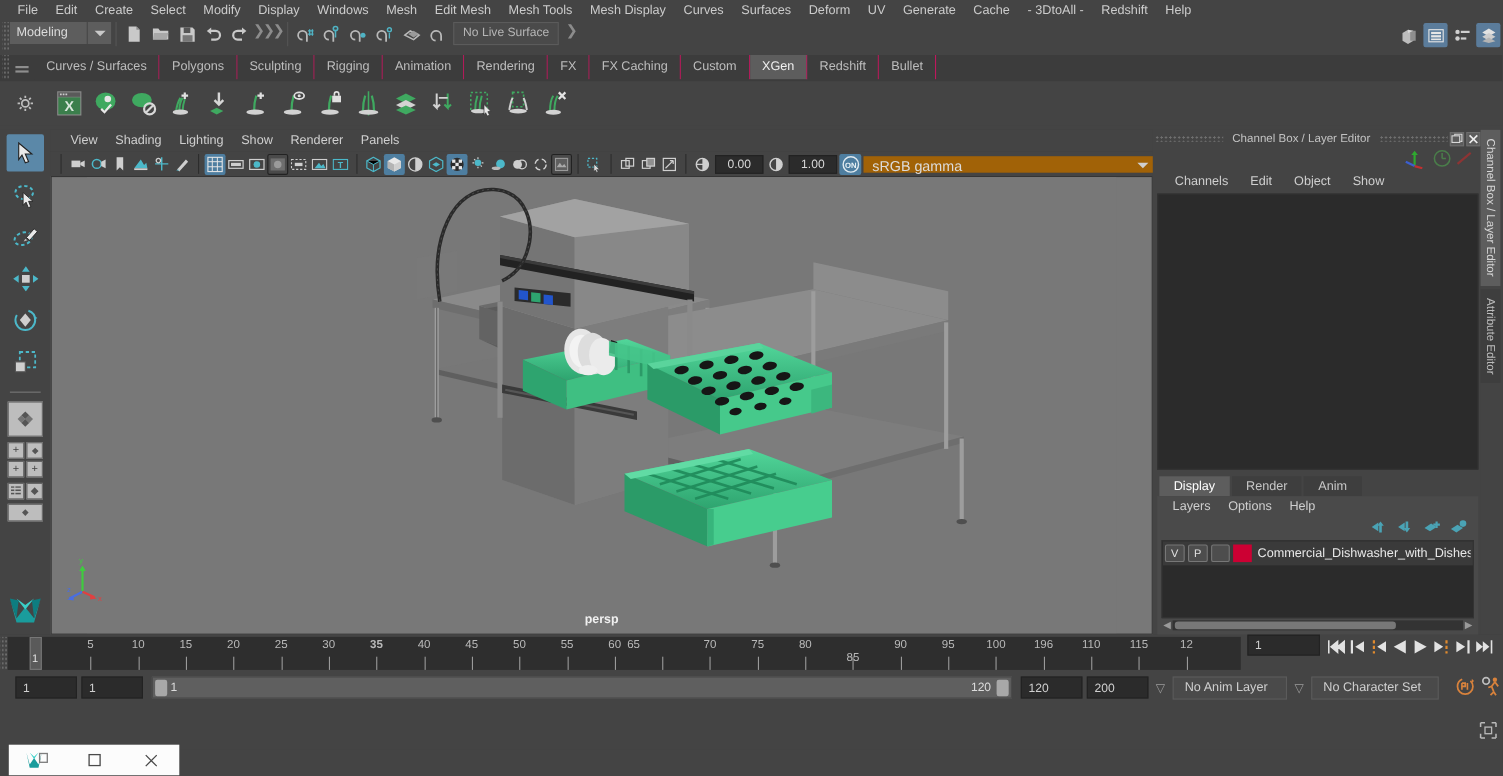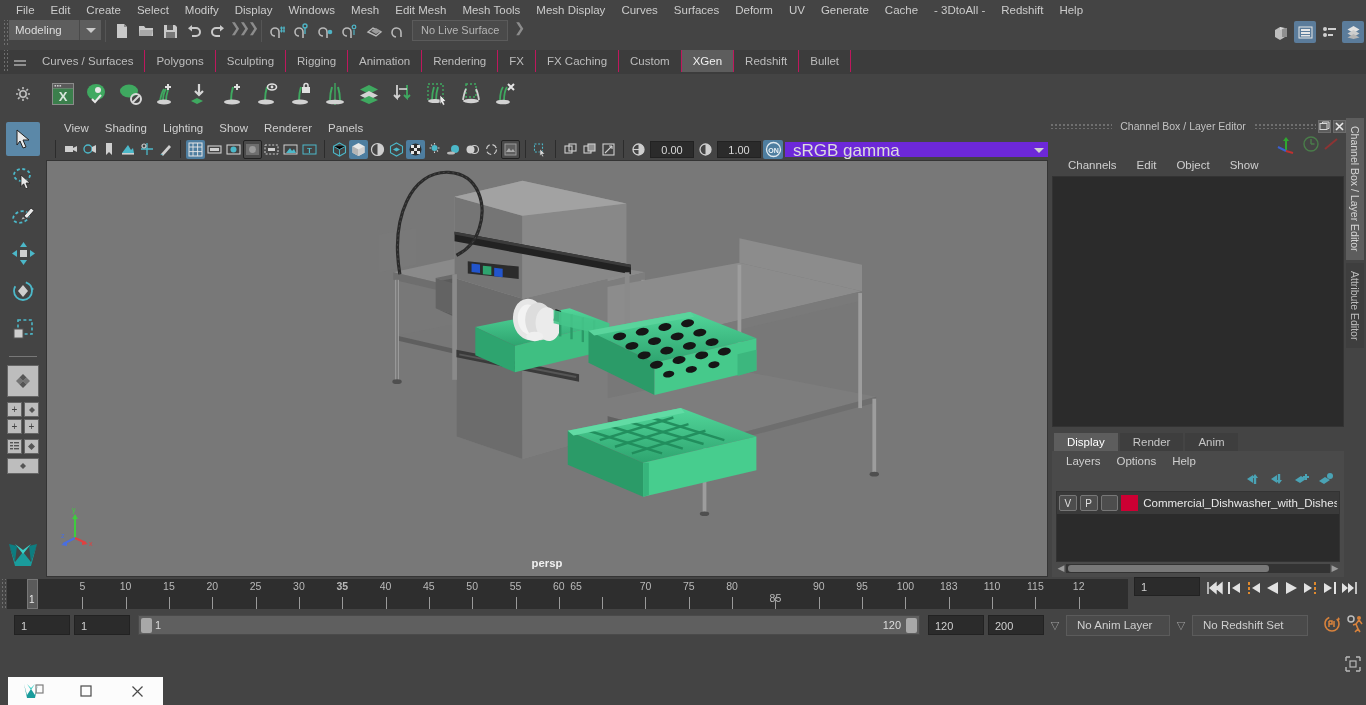--- a/index.html
+++ b/index.html
@@ -98,21 +98,21 @@
   #vpMenu .mi{ padding:0 8px; height:20px;line-height:20px; font-size:11.5px; color:#cfcfcf;}
   #vpIcons{ height:22px; background:#444444; display:flex; align-items:center; padding-left:4px;}
   .vib{ width:19px;height:19px;display:flex;align-items:center;justify-content:center;flex:none;border-radius:2px;}
   .vib.on{ background:#4e7ea0; }
   .vib.frame{ border:1px solid #222; background:#4a4a4a;}
   .numfield{
     height:17px; min-width:44px; background:#2b2b2b; color:#d8d8d8; font-size:11px;
     line-height:17px; text-align:center; border:1px solid #222; margin:0 2px;
   }
   .cmsel{
-    height:15px; flex:1; background:#6d28d9; color:#dcdcdc; font-size:17px;
+    height:15px; flex:1; background:#a16207; color:#dcdcdc; font-size:13px;
     line-height:18px; padding-left:8px; position:relative; margin-left:2px;
   }
   .cmsel .arw{ position:absolute; right:4px; top:6px; border-left:5px solid transparent;border-right:5px solid transparent;border-top:5px solid #cfcfcf;}
   #viewport{
     position:absolute; left:0; right:2px; top:42px; bottom:0;
     background:#787878; overflow:hidden; border:1px solid #343434;
   }
   #axisGizmo{ position:absolute; left:12px; bottom:28px; width:40px;height:44px;}
 
   
@@ -1143,21 +1143,21 @@
             <div class="tlabel" style="left: 725.12px;">80</div>
             <div class="tick" style="left: 768.44px;"></div>
             <div class="tlabel" style="left: 768.44px; margin-top: 12px;">85</div>
             <div class="tick" style="left: 811.76px;"></div>
             <div class="tlabel" style="left: 811.76px;">90</div>
             <div class="tick" style="left: 855.08px;"></div>
             <div class="tlabel" style="left: 855.08px;">95</div>
             <div class="tick" style="left: 898.4px;"></div>
             <div class="tlabel" style="left: 898.4px;">100</div>
             <div class="tick" style="left: 941.72px;"></div>
-            <div class="tlabel" style="left: 941.72px;">183</div>
+            <div class="tlabel" style="left: 941.72px;">196</div>
             <div class="tick" style="left: 985.04px;"></div>
             <div class="tlabel" style="left: 985.04px;">110</div>
             <div class="tick" style="left: 1028.36px;"></div>
             <div class="tlabel" style="left: 1028.36px;">115</div>
             <div class="tick" style="left: 1071.68px;"></div>
             <div class="tlabel" style="left: 1071.68px;">12</div>
           </div>
       </div>
       <div id="frameField">1</div>
       <div class="pbtn">
@@ -1215,21 +1215,21 @@
         <div class="hnd" style="left:2px;"></div>
         <div class="lo">1</div>
         <div class="hi">120</div>
         <div class="hnd" style="right:2px;"></div>
       </div>
       <div class="rfield">120</div>
       <div class="rfield">200</div>
       <div class="dropArrow">▽</div>
       <div class="selbox" style="width:104px;">No Anim Layer</div>
       <div class="dropArrow">▽</div>
-      <div class="selbox" style="width:116px;">No Redshift Set</div>
+      <div class="selbox" style="width:116px;">No Character Set</div>
       <div style="width:6px"></div>
       <div>
         <svg width="20" height="20" viewBox="0 0 20 20">
             <circle cx="10" cy="10" r="7" fill="none" stroke="#d8823c" stroke-width="1.6" stroke-dasharray="30 8"></circle>
             <path d="M7 7v6M7 7h3v3H7M12 7v6" stroke="#d8823c" stroke-width="1.5" fill="none"></path>
             <path d="M16 3l2 2-2 2" fill="#d8823c"></path>
           </svg>
       </div>
       <div>
         <svg width="20" height="20" viewBox="0 0 20 20">

